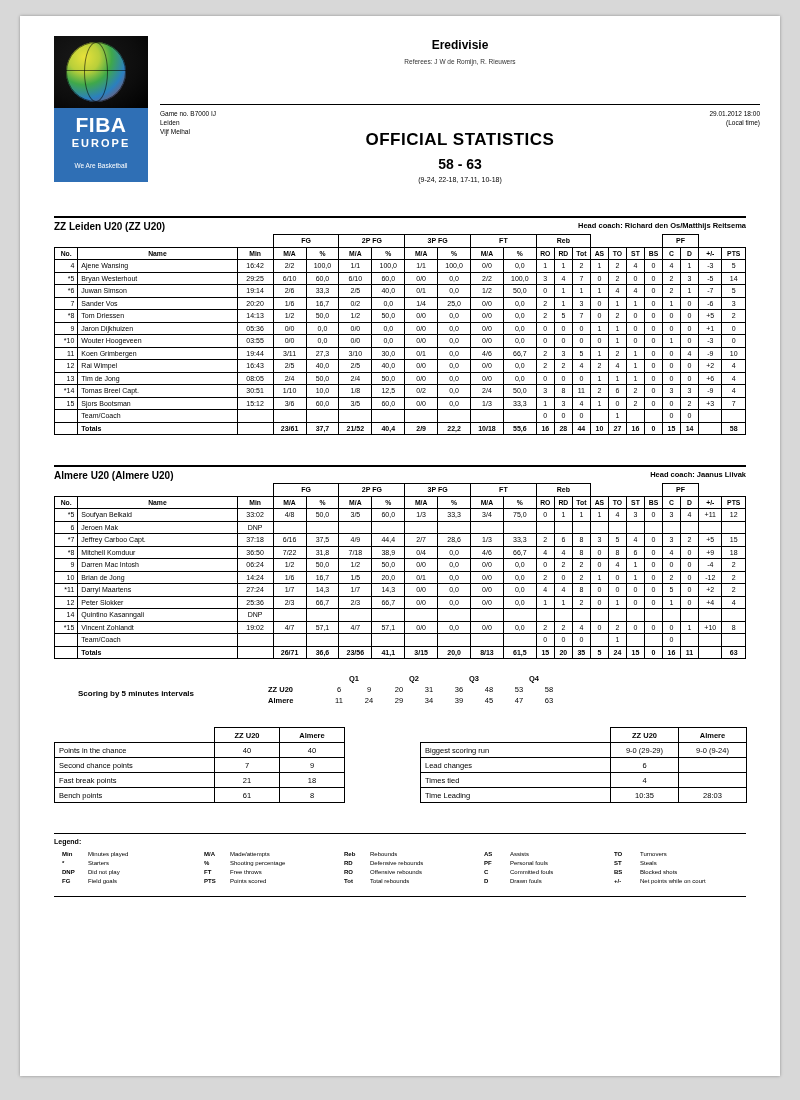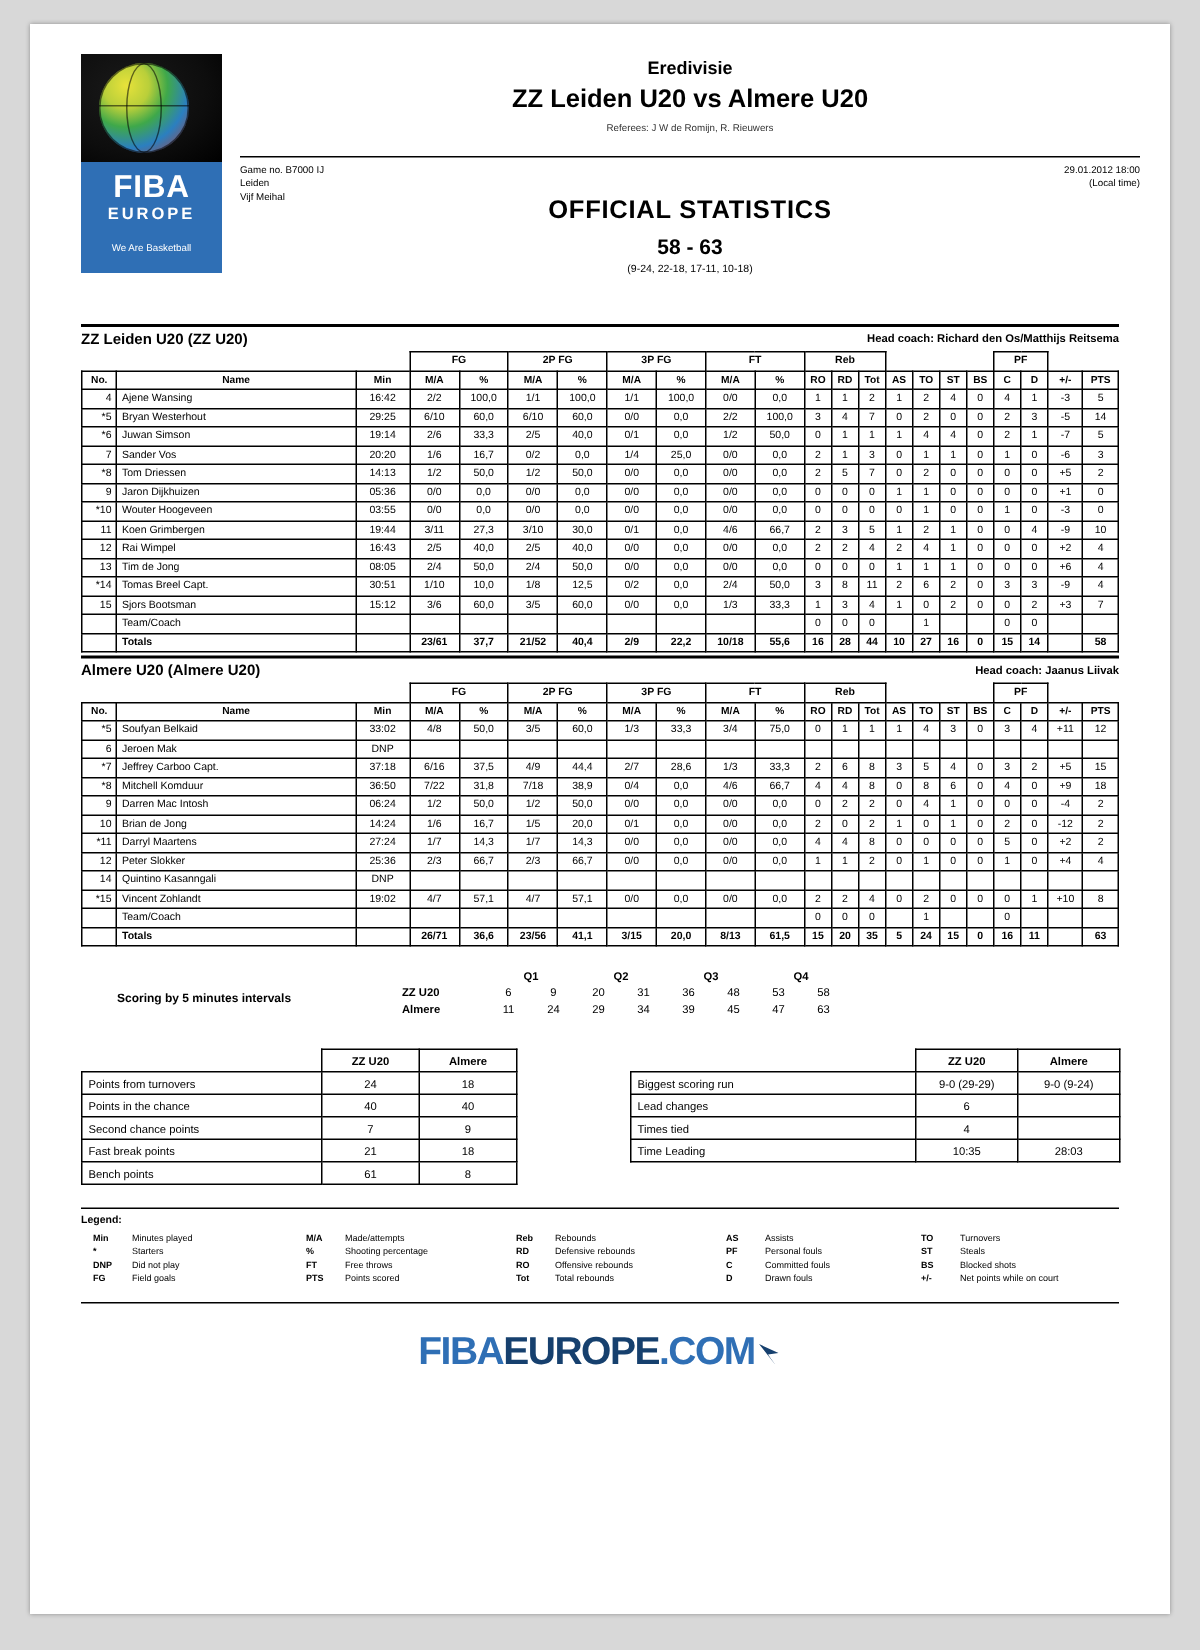--- a/index.html
+++ b/index.html
@@ -295,21 +295,20 @@
       </div>
       <div class="fiba-box">
         <div class="t1">FIBA</div>
         <div class="t2">EUROPE</div>
         <div class="t3">We Are Basketball</div>
       </div>
     </div>
 
     <div class="title-block">
       <div class="comp-name">Eredivisie</div>
-      <div class="match-name">ZZ Leiden U20 vs Almere U20</div>
       <div class="referees">Referees: J W de Romijn, R. Rieuwers</div>
     </div>
 
     <div class="hr-line"></div>
 
     <div class="game-meta">
       <div>Game no. B7000 IJ</div>
       <div>Leiden</div>
       <div>Vijf Meihal</div>
     </div>
@@ -726,21 +725,21 @@
             <td>0</td>
             <td>15</td>
             <td>14</td>
             <td></td>
             <td>58</td>
           </tr>
         </tbody>
     </table>
   </div>
 
-  <div class="team-section" style="margin-top:2px">
+  <div class="team-section" style="margin-top:30px">
     <div class="team-head">
       <div class="team-name">Almere U20 (Almere U20)</div>
       <div class="coach">Head coach: Jaanus Liivak</div>
     </div>
     <table class="box">
       <colgroup>
         <col style="width:22px">
           <col style="width:150px">
           <col style="width:34px">
         <col style="width:31px">
@@ -1142,25 +1141,20 @@
           </colgroup>
         <thead>
             <tr id="left-head">
               <th class="blank"></th>
               <th>ZZ U20</th>
               <th>Almere</th>
             </tr>
           </thead>
         <tbody id="left-body">
             <tr>
-              <td class="lab">Points from turnovers</td>
-              <td>24</td>
-              <td>18</td>
-            </tr>
-            <tr>
               <td class="lab">Points in the chance</td>
               <td>40</td>
               <td>40</td>
             </tr>
             <tr>
               <td class="lab">Second chance points</td>
               <td>7</td>
               <td>9</td>
             </tr>
             <tr>
@@ -1243,19 +1237,14 @@
         <div><span class="k">D</span><span>Drawn fouls</span></div>
       </div>
     <div class="col c5" id="legend-c5">
         <div><span class="k">TO</span><span>Turnovers</span></div>
         <div><span class="k">ST</span><span>Steals</span></div>
         <div><span class="k">BS</span><span>Blocked shots</span></div>
         <div><span class="k">+/-</span><span>Net points while on court</span></div>
       </div>
   </div>
 
-  <div class="footer">
-    <span class="fw"><span>FIBA</span><span class="dark">EUROPE</span><span>.COM</span></span><span class="swoosh"><svg width="16" height="16" viewBox="0 0 16 16">
-          <path d="M1 1 L14 7 L7 8 L12 15 Z" fill="#16406e"></path>
-        </svg></span>
-  </div>
 
 </div>
 
 </body></html>

